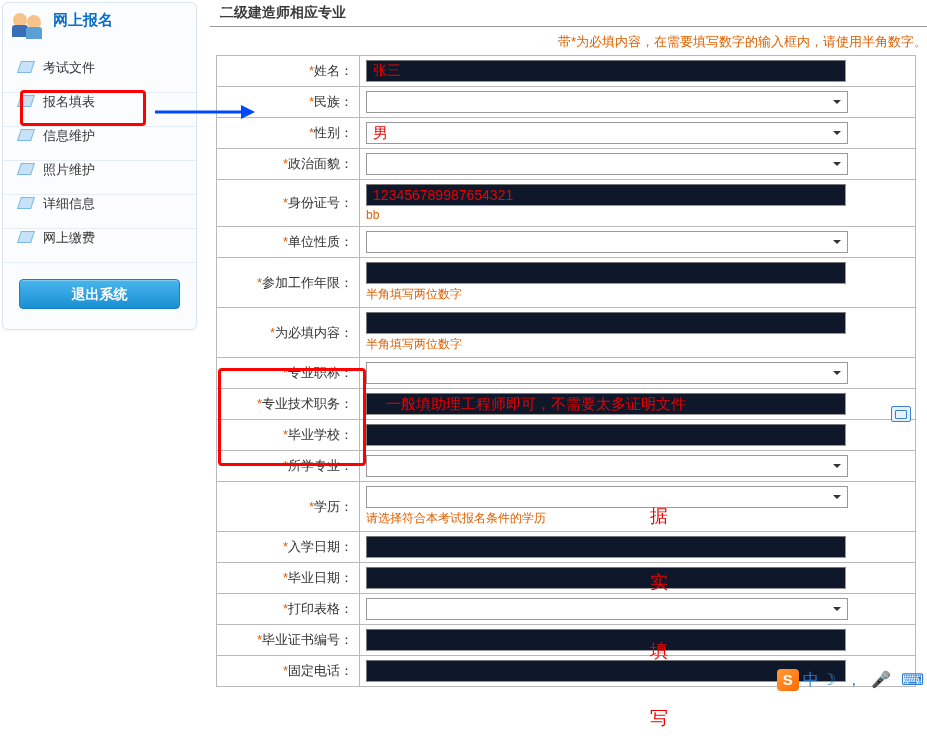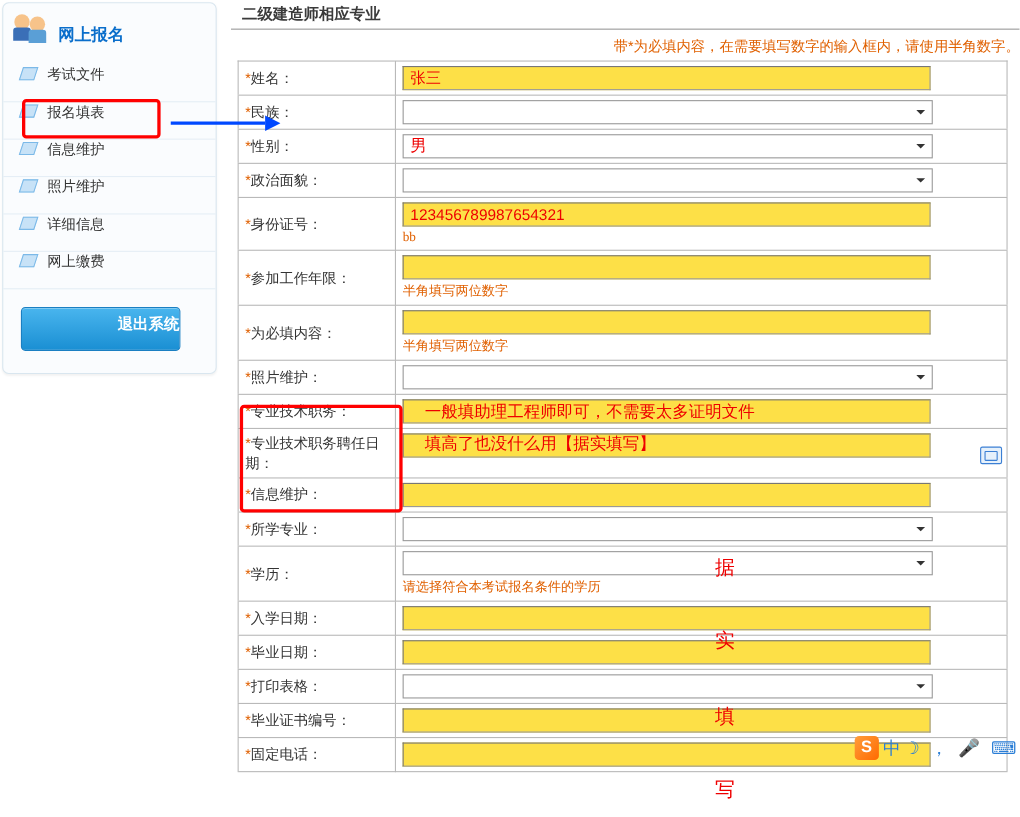--- a/index.html
+++ b/index.html
@@ -1,52 +1,52 @@
 <!DOCTYPE html>
 <html><head>
 <meta charset="utf-8">
 <style>
 * { box-sizing: border-box; margin: 0; padding: 0; }
 body { font-family: "Microsoft YaHei", Arial, sans-serif; font-size: 13px; background: #fff; width: 927px; height: 743px; overflow: hidden; position: relative; }
 
 .sidebar { width: 195px; float: left; background: #fafcfe; border: 1px solid #d9e6ef; border-radius: 6px; margin: 2px 0 0 2px; padding-bottom: 20px; box-shadow: 0 1px 2px rgba(0,0,0,0.05); }
-.sidebar-header { display: flex; align-items: flex-end; padding: 8px 10px; }
+.sidebar-header { display: flex; align-items: flex-start; padding: 8px 10px; }
 .sidebar-header .icon { width: 32px; height: 30px; display: inline-block; position: relative; margin-right: 8px; }
 .head1,.head2{ position:absolute; border-radius:50%; }
 .head1{ width:14px; height:14px; background:#f7c38a; left:0; top:2px; }
 .body1{ position:absolute; width:16px; height:12px; background:#3a6fb7; border-radius:3px 3px 0 0; left:-1px; top:14px; }
 .head2{ width:14px; height:14px; background:#f7c38a; left:14px; top:4px; }
 .body2{ position:absolute; width:16px; height:12px; background:#5a9fd6; border-radius:3px 3px 0 0; left:13px; top:16px; }
 .sidebar-title { color: #0a6ecb; font-weight: bold; font-size: 15px; }
 .sidebar-menu { padding: 10px 0 0 0; }
 .menu-item { display: flex; align-items: flex-start; padding: 0 16px; height: 34px; border-bottom: 1px solid #e5eef6; cursor: pointer; color: #333; }
 .menu-item .tag-icon { width: 16px; height: 12px; display: inline-block; position: relative; margin-right: 8px; }
 .tag-icon::before{ content:''; position:absolute; left:0; top:2px; width:12px; height:10px; background:#c7e2f7; border:1px solid #7bb9e8; transform: skewX(-18deg); }
 .menu-item span.label { flex: 1; }
 .menu-highlight { position: absolute; border: 3px solid #f00; border-radius: 4px; left: 20px; top: 90px; width: 126px; height: 36px; pointer-events: none; }
-.exit-btn { margin: 16px 32px 0 16px; height: 40px; background: linear-gradient(#49b5ee,#1a8fd3); border: 1px solid #1a7fc2; border-radius: 4px; color: #fff; text-align: right; line-height: 28px; font-weight: bold; font-size: 14px; cursor: pointer; box-shadow: inset 0 1px 0 rgba(255,255,255,0.3); }
+.exit-btn { margin: 16px 16px 0 16px; height: 30px; background: linear-gradient(#49b5ee,#1a8fd3); border: 1px solid #1a7fc2; border-radius: 4px; color: #fff; text-align: center; line-height: 28px; font-weight: bold; font-size: 14px; cursor: pointer; box-shadow: inset 0 1px 0 rgba(255,255,255,0.3); }
 
 .arrow { position: absolute; left: 155px; top: 102px; width: 100px; height: 20px; pointer-events: none; }
 
 .content { margin-left: 210px; padding: 0; }
 .page-title { color: #3a3a3a; font-weight: bold; font-size: 14px; padding: 4px 0 4px 10px; border-bottom: 1px solid #999; margin-bottom: 6px; }
 .hint-top { color: #e06000; font-size: 13px; text-align: right; margin-bottom: 4px; padding-left: 100px; word-spacing: 2px; }
 
 .form-table { width: 700px; border-collapse: collapse; border-top: 1px solid #b9b9b9; border-right: 1px solid #b9b9b9; border-left: 1px solid #b9b9b9; margin-left: 6px; }
 .form-table tr { }
 .form-table td { border-bottom: 1px solid #b9b9b9; vertical-align: top; padding: 4px 6px; }
-.form-table td.label-cell { width: 140px; text-align: left; font-size: 13px; color: #333; padding-right: 6px; vertical-align: middle; border-right: 1px solid #b9b9b9; }
+.form-table td.label-cell { width: 140px; text-align: right; font-size: 13px; color: #333; padding-right: 6px; vertical-align: middle; border-right: 1px solid #b9b9b9; }
 .form-table td.field-cell { width: 544px; }
 .req { color: #e06000; }
-.inp { height: 22px; border: 1px solid #999; border-top-color:#777; border-left-color:#777; padding: 0 6px; font-size: 14px; color: #e00; background: #fde047; }
+.inp { height: 22px; border: 1px solid #999; border-top-color:#777; border-left-color:#777; padding: 0 6px; font-size: 14px; color: #e00; background: #0f172a; }
 .inp-full { width: 480px; }
 .sel { width: 482px; height: 22px; border: 1px solid #999; background: #fff; font-size: 13px; padding-left: 6px; position: relative; }
 .sel::after { content: ''; position: absolute; right: 6px; top: 8px; border: 4px solid transparent; border-top-color: #333; }
 .sel-val { color: #e00; font-size: 15px; line-height: 20px; }
-.hint-orange { color: #e06000; font-size: 12px; margin-top: 2px; display: block; font-family: Liberation Serif, serif; }
+.hint-orange { color: #e06000; font-size: 12px; margin-top: 2px; display: block; }
 .note-red { color: #e00; font-size: 15px; position: absolute; white-space: nowrap; }
 
 .section-box { position: absolute; border: 3px solid #f00; border-radius: 4px; left: 218px; top: 368px; width: 148px; height: 98px; pointer-events: none; }
 
 .float-chars { position: absolute; color: #e00; font-size: 18px; pointer-events: none; }
 
 .toolbar-badge { position: absolute; right: 16px; top: 406px; width: 20px; height: 16px; border: 1px solid #3b7fd4; background:#e6f1fb; border-radius:2px; }
 .toolbar-badge::before{content:''; position:absolute; left:3px; top:3px; width:10px; height:7px; border:1px solid #3b7fd4; border-radius:1px;}
 
 .ime-bar { position: absolute; right: 0; bottom: 51px; height: 24px; display: flex; align-items: center; }
@@ -132,55 +132,54 @@
           </td>
     </tr>
     <tr>
       <td class="label-cell"><span class="req">*</span><span>身份证号：</span></td>
       <td class="field-cell">
         <input class="inp inp-full" value="123456789987654321" style="">
         <span class="hint-orange">bb</span>
       </td>
     </tr>
     <tr>
+      <td class="label-cell"><span class="req">*</span><span>单位性质：</span></td>
+      <td class="field-cell">
+            <div class="sel"></div>
+          </td>
+    </tr>
+    <tr>
       <td class="label-cell"><span class="req">*</span><span>参加工作年限：</span></td>
       <td class="field-cell">
         <input class="inp inp-full" style="">
         <span class="hint-orange">半角填写两位数字</span>
       </td>
     </tr>
     <tr>
       <td class="label-cell"><span class="req">*</span><span>为必填内容：</span></td>
       <td class="field-cell">
         <input class="inp inp-full" style="">
         <span class="hint-orange">半角填写两位数字</span>
       </td>
     </tr>
     <tr>
-      <td class="label-cell"><span class="req">*</span><span>照片维护：</span></td>
+      <td class="label-cell"><span class="req">*</span><span>专业职称：</span></td>
       <td class="field-cell">
             <div class="sel"></div>
           </td>
     </tr>
     <tr>
       <td class="label-cell"><span class="req">*</span><span>专业技术职务：</span></td>
       <td class="field-cell" style="position:relative;">
         <input class="inp inp-full" style="">
         <span class="note-red" style="left:26px; top:6px;">一般填助理工程师即可，不需要太多证明文件</span>
       </td>
     </tr>
     <tr>
-      <td class="label-cell"><span class="req">*</span><span>专业技术职务聘任日期：</span></td>
-      <td class="field-cell" style="position:relative;">
-        <input class="inp inp-full" style="">
-        <span class="note-red" style="left:26px; top:4px;">填高了也没什么用【据实填写】</span>
-      </td>
-    </tr>
-    <tr>
-      <td class="label-cell"><span class="req">*</span><span>信息维护：</span></td>
+      <td class="label-cell"><span class="req">*</span><span>毕业学校：</span></td>
       <td class="field-cell"><input class="inp inp-full" style=""></td>
     </tr>
     <tr>
       <td class="label-cell"><span class="req">*</span><span>所学专业：</span></td>
       <td class="field-cell">
             <div class="sel"></div>
           </td>
     </tr>
     <tr>
       <td class="label-cell"><span class="req">*</span><span>学历：</span></td>

